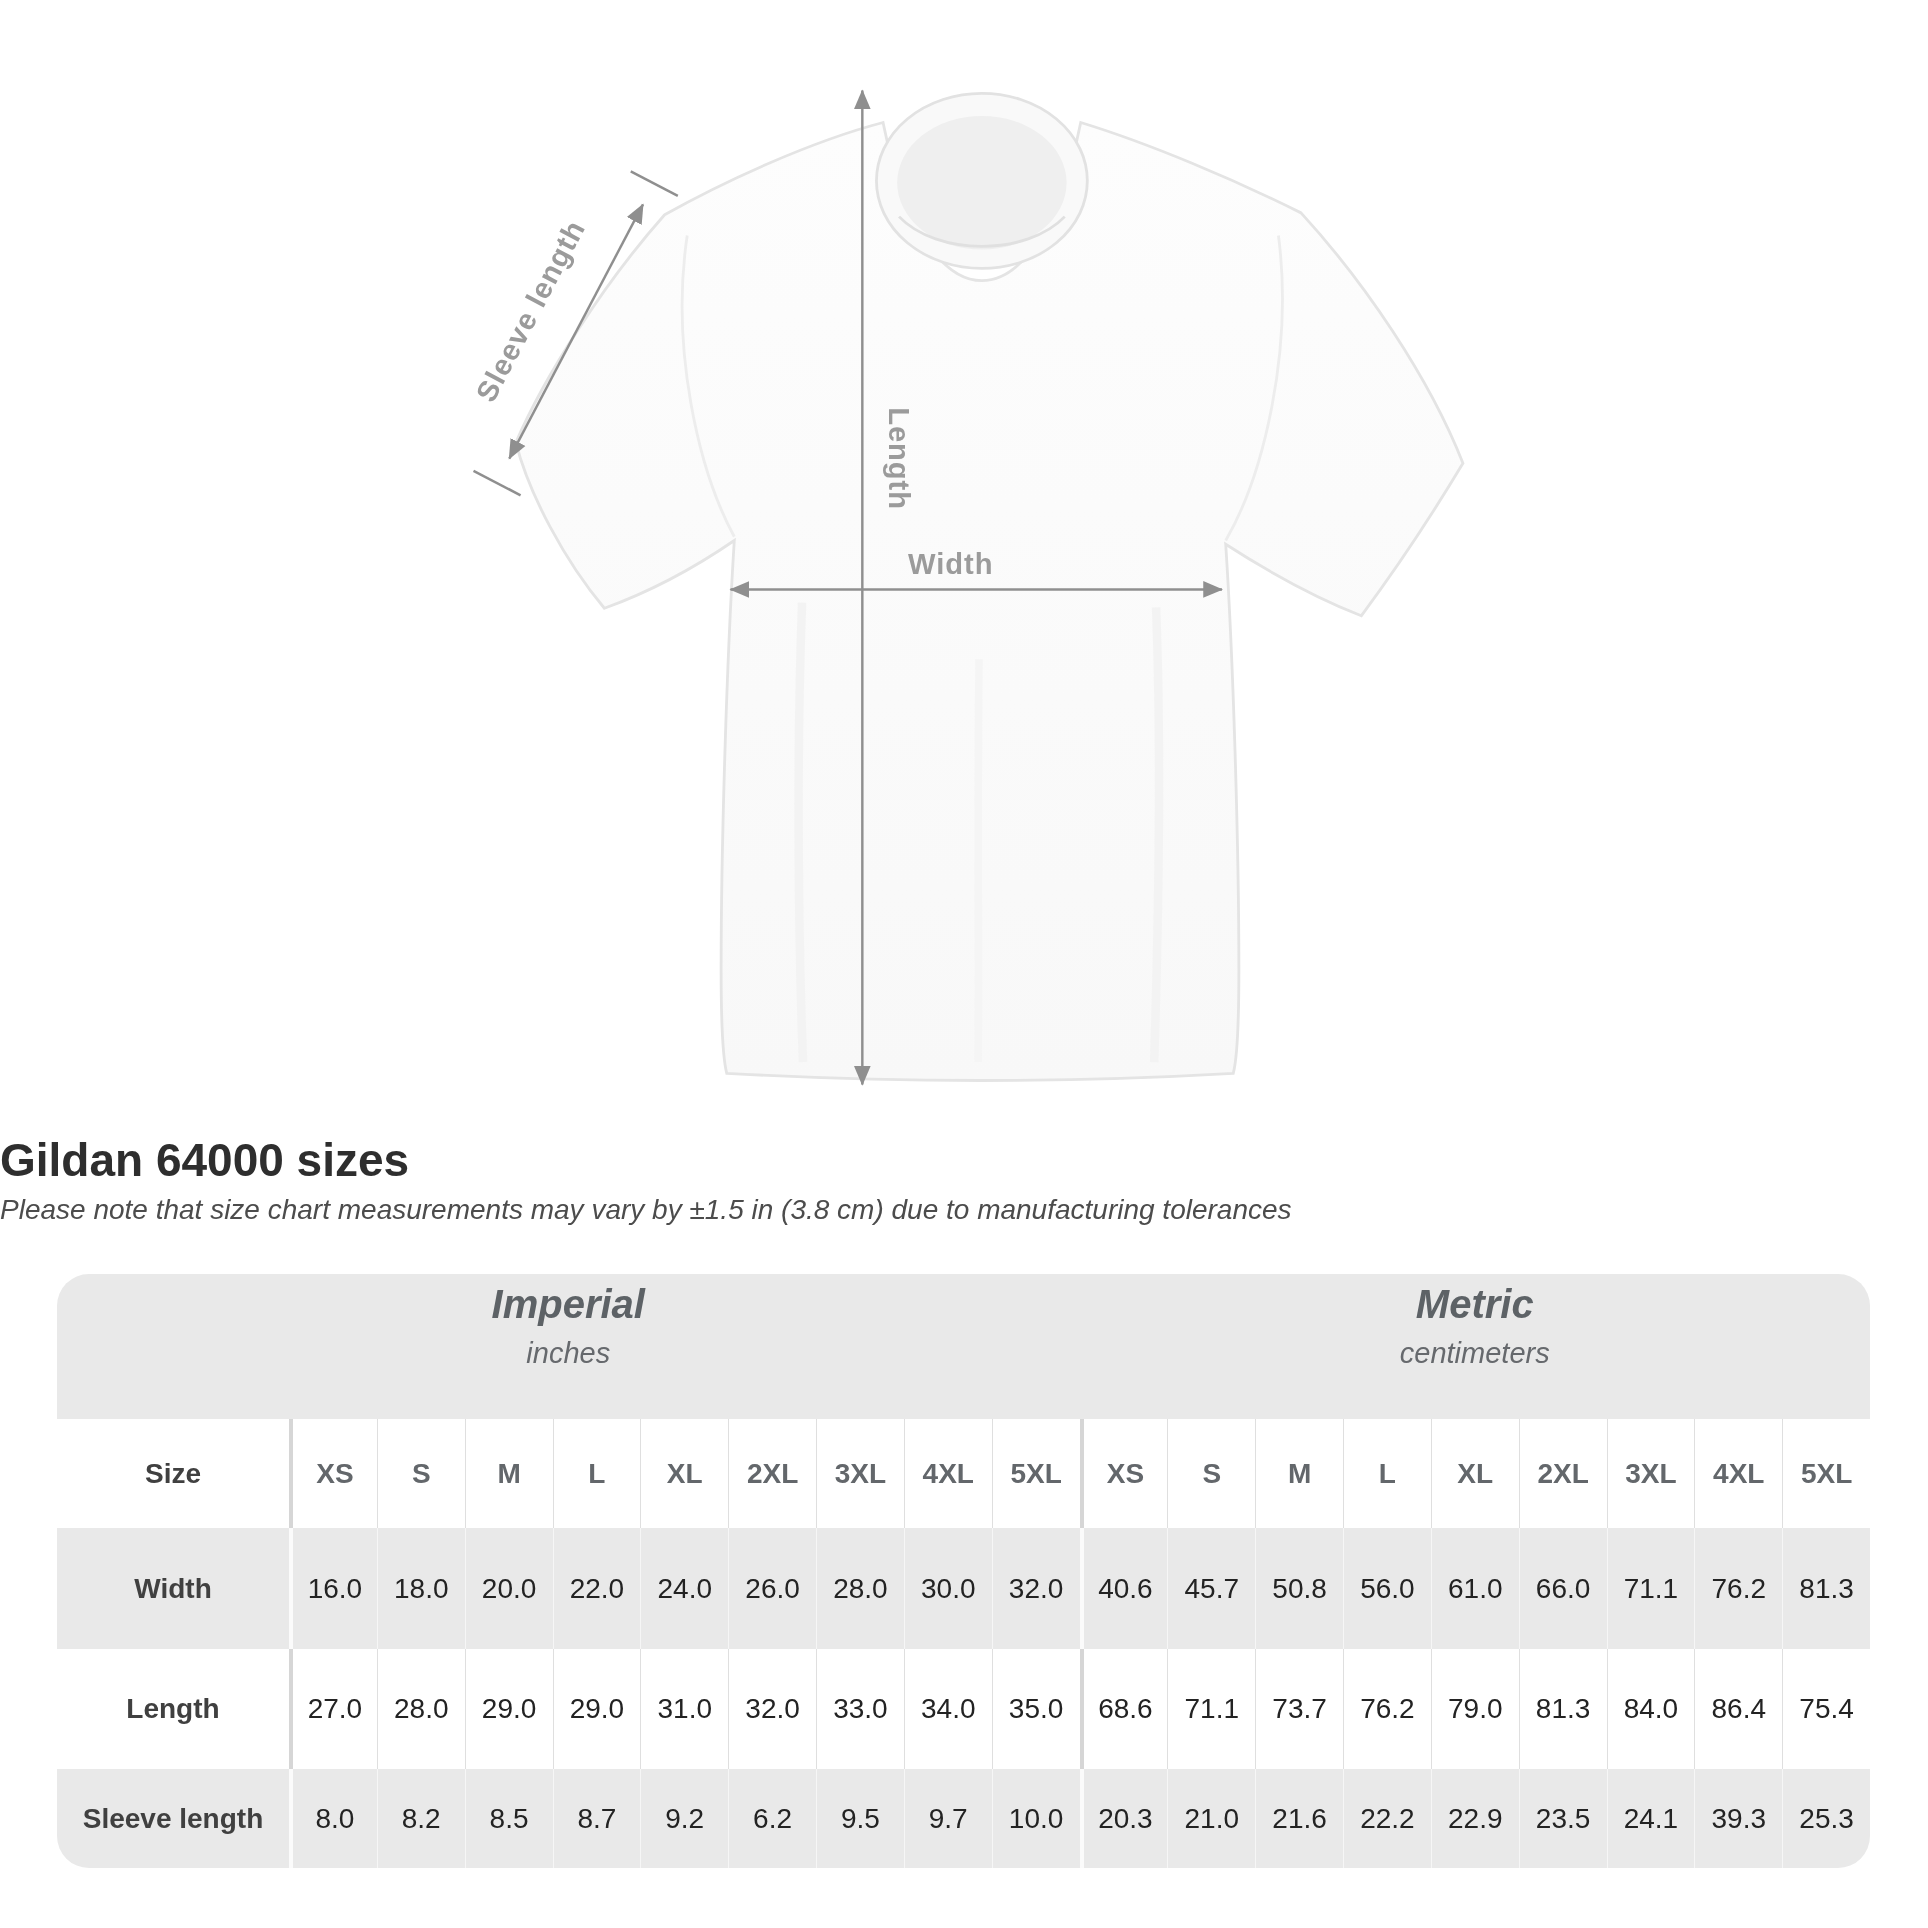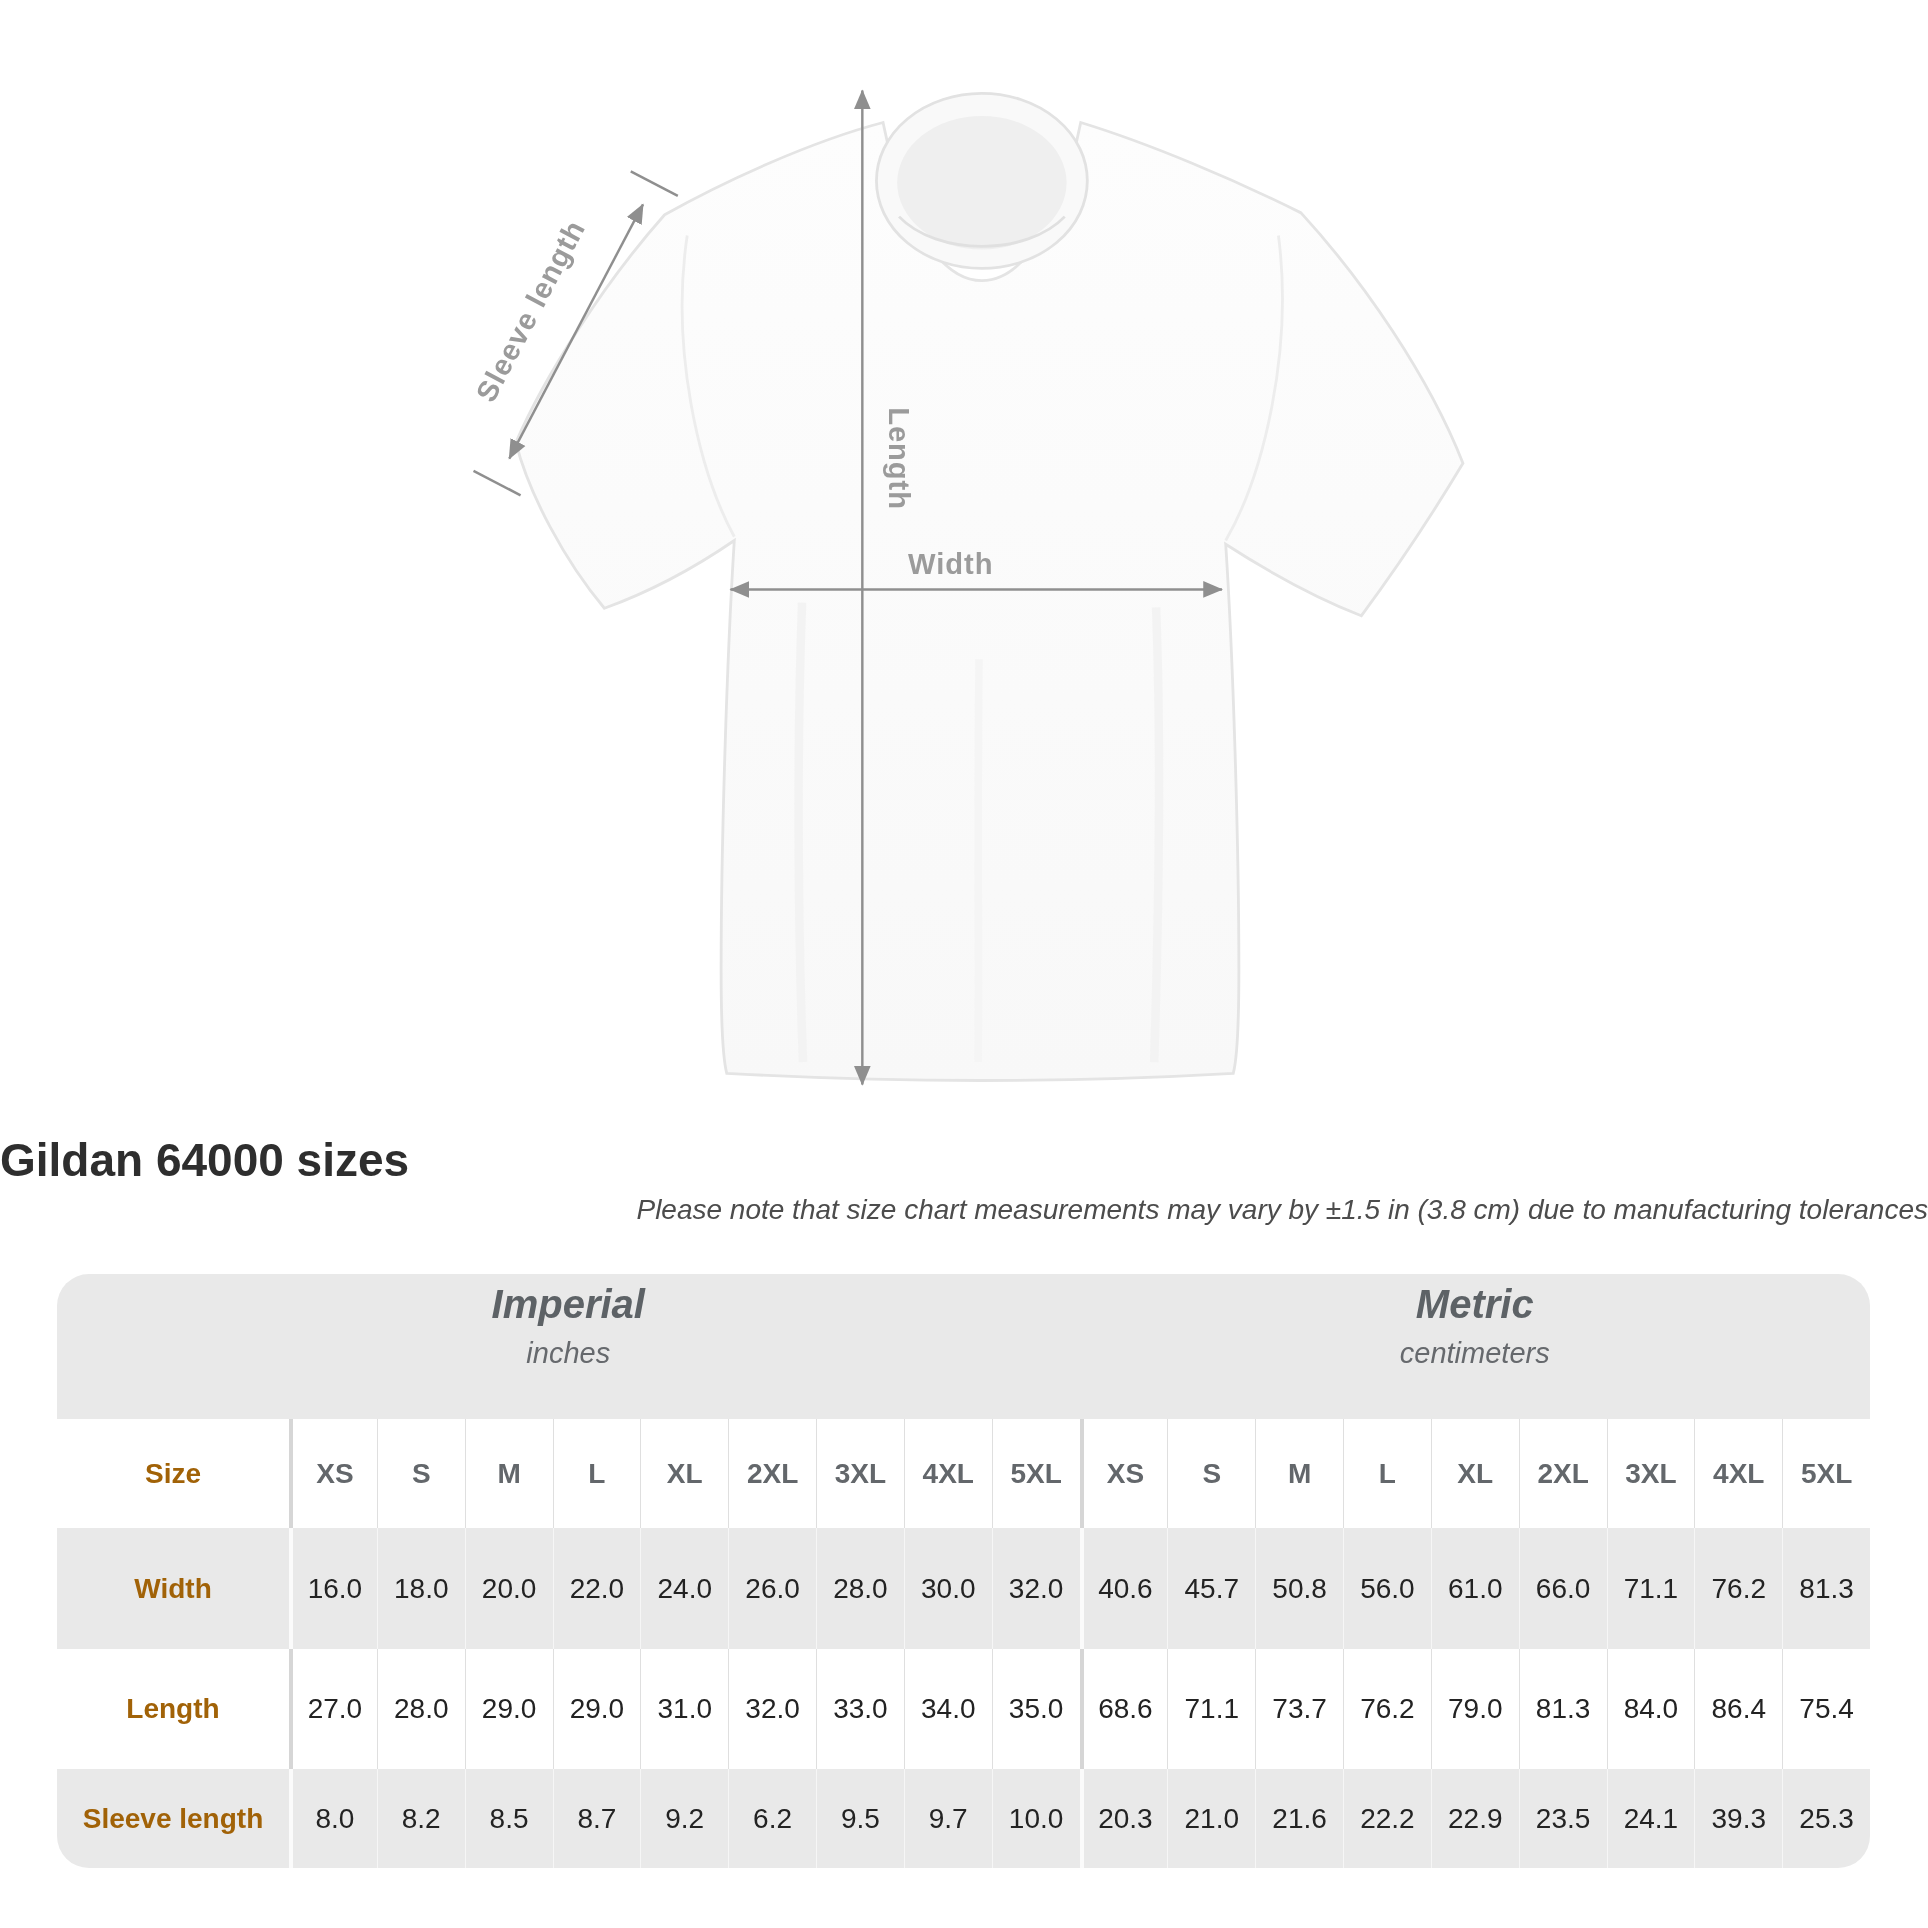--- a/index.html
+++ b/index.html
@@ -7,21 +7,21 @@
 
   .stage{position:absolute;inset:0;background:#ffffff;}
 
   
   .diagram-svg{position:absolute;left:0;top:0;width:1928px;height:1177px;}
   .dim-label{font-weight:bold;font-size:31px;fill:#9b9b9b;letter-spacing:1px;}
 
   
   .page-title{position:absolute;left:0;top:1133px;width:1928px;text-align:left;
     font-size:46px;font-weight:bold;color:#2e2e2e;}
-  .page-note{position:absolute;left:0;top:1194px;width:1928px;text-align:right;
+  .page-note{position:absolute;left:0;top:1194px;width:1928px;text-align:left;
     font-size:28px;font-style:italic;color:#4c4c4c;}
 
   
   .size-table{position:absolute;left:57px;top:1274px;width:1813px;height:594px;
     border-radius:32px;overflow:hidden;}
   .trow{display:grid;grid-template-columns:232px repeat(18,1fr);}
   .band{height:145px;background:#e9e9e9;}
   .band .group{display:flex;flex-direction:column;align-items:center;justify-content:flex-start;padding-top:8px;}
   .band .g1{grid-column:1 / 11;}
   .band .g2{grid-column:11 / 20;}
@@ -29,21 +29,21 @@
   .gsub{font-size:29px;font-style:italic;color:#66696d;margin-top:11.3px;}
 
   .row-white{background:#ffffff;}
   .row-gray{background:#e9e9e9;}
   #size-row{height:109px;}
   #data-row-0{height:121px;}
   #data-row-1{height:120px;}
   #data-row-2{height:100px;}
 
   .cell{display:flex;align-items:center;justify-content:center;font-size:28px;color:#232323;}
-  .label-cell{font-weight:bold;color:#a16207;}
+  .label-cell{font-weight:bold;color:#404040;}
   .size-cell{font-weight:bold;color:#63676b;}
   .row-white .cell{border-left:1.9px solid #dfdfdf;}
   .row-gray  .cell{border-left:1.9px solid #f6f6f6;}
   .row-white .cell.group-start{border-left:4.7px solid #d6d6d6;}
   .row-gray  .cell.group-start{border-left:4.7px solid #fbfbfb;}
   .row-white .cell.label-cell,.row-gray .cell.label-cell{border-left:none;}
 </style>
 </head>
 <body>
 

